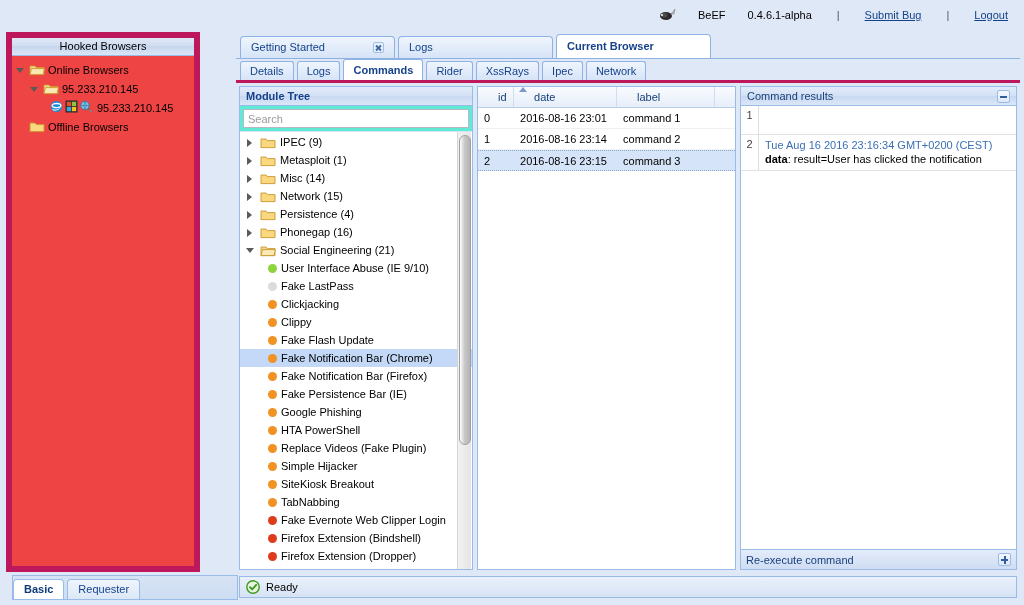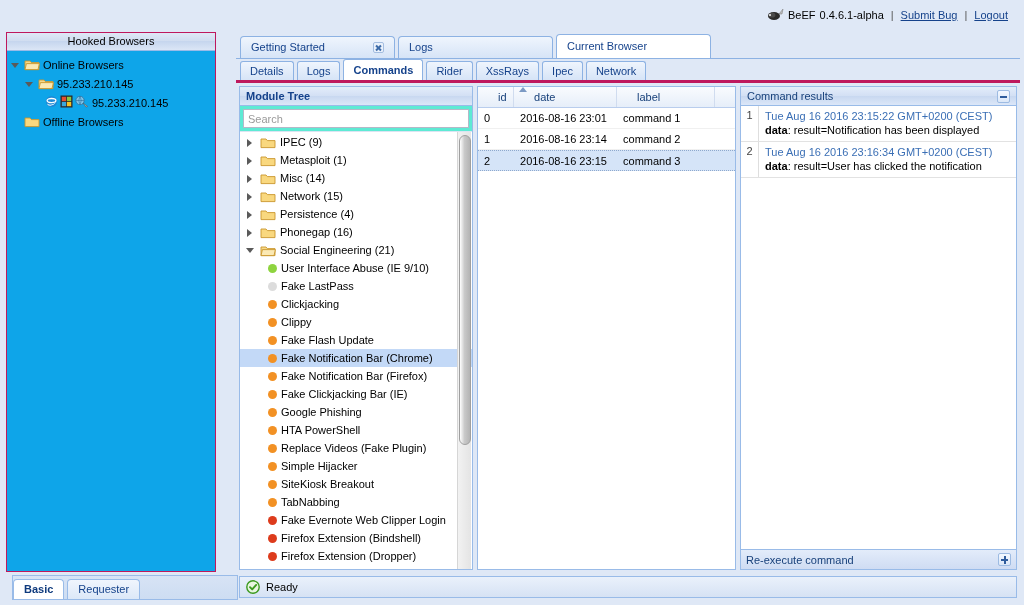--- a/index.html
+++ b/index.html
@@ -15,42 +15,42 @@
 
   
   .topbar {
     height: 30px;
     display: flex;
     align-items: center;
     justify-content: flex-end;
     padding-right: 16px;
     gap: 0px;
   }
-  .brand-wrap { display: flex; align-items: center; gap: 4px; font-size: 11px; color: #15428b; }
+  .brand-wrap { display: flex; align-items: center; gap: 22px; font-size: 11px; color: #15428b; }
   .beef-icon { width: 18px; height: 16px; position: relative; display:inline-block; }
   .beef-icon svg { display:block; }
   .brand-name { color: #000; font-size: 11px; }
   .brand-ver { color: #000; font-size: 11px; }
   .sep { color: #555; padding: 0 3px; }
   .toplink { color: #15428b; text-decoration: underline; cursor: pointer; font-size: 11px; }
 
   
   .workspace {
     position: relative;
     width: 1024px;
     height: 575px;
   }
 
   
   .left-panel {
     position: absolute;
     left: 6px; top: 2px;
-    width: 210px; height: 540px;
-    background: #0ea5e9;
-    border: 1px solid #be185d;
+    width: 194px; height: 540px;
+    background: #ef4444;
+    border: 6px solid #be185d;
   }
   .panel-head {
     height: 18px;
     line-height: 17px;
     text-align: center;
     font-size: 11px;
     color: #000;
     background: linear-gradient(to bottom,#dfe8f6 0%,#d0ddf0 48%,#c6d6ee 50%,#dbe6f6 100%);
     border-bottom: 1px solid #99bbe8;
   }
@@ -123,21 +123,21 @@
     border-radius: 4px 4px 0 0;
     background: linear-gradient(to bottom,#eff5fd,#d6e4f7);
     margin-right: 3px;
     padding: 0 10px;
     display: flex; align-items: center; gap: 0;
     cursor: pointer;
   }
   .mtab.wide { width: 155px; }
   .mtab.active {
     background: #fff;
-    font-weight: normal;
+    font-weight: bold;
     color: #15428b;
     height: 24px; line-height: 23px;
   }
   .tab-close {
     width: 11px; height: 11px;
     border: 1px solid #a3bde0;
     border-radius: 2px;
     background: #eaf1fb;
     position: relative;
     margin-left: auto;
@@ -560,21 +560,21 @@
             <div class="mrow leafpad sel">
               <span class="dot" style="background:#f29124"></span>
               <span>Fake Notification Bar (Chrome)</span>
             </div>
             <div class="mrow leafpad">
               <span class="dot" style="background:#f29124"></span>
               <span>Fake Notification Bar (Firefox)</span>
             </div>
             <div class="mrow leafpad">
               <span class="dot" style="background:#f29124"></span>
-              <span>Fake Clickjacking Bar (IE)</span>
+              <span>Fake Persistence Bar (IE)</span>
             </div>
             <div class="mrow leafpad">
               <span class="dot" style="background:#f29124"></span>
               <span>Google Phishing</span>
             </div>
             <div class="mrow leafpad">
               <span class="dot" style="background:#f29124"></span>
               <span>HTA PowerShell</span>
             </div>
             <div class="mrow leafpad">
@@ -643,24 +643,20 @@
       </div>
 
       <div class="pane pane-cmd">
         <div class="pane-title-plain">
           <span>Command results</span>
           <span class="tool-btn"></span>
         </div>
         <div class="cmd-body">
           <div class="cmd-row">
             <div class="cmd-num">1</div>
-            <div class="cmd-text">
-              <span class="cmd-date">Tue Aug 16 2016 23:15:22 GMT+0200 (CEST)</span>
-              <span class="cmd-data"><b>data</b><span>: result=Notification has been displayed</span></span>
-            </div>
           </div>
           <div class="cmd-row">
             <div class="cmd-num">2</div>
             <div class="cmd-text">
               <span class="cmd-date">Tue Aug 16 2016 23:16:34 GMT+0200 (CEST)</span>
               <span class="cmd-data"><b>data</b><span>: result=User has clicked the notification</span></span>
             </div>
           </div>
         </div>
         <div class="cmd-footer">

